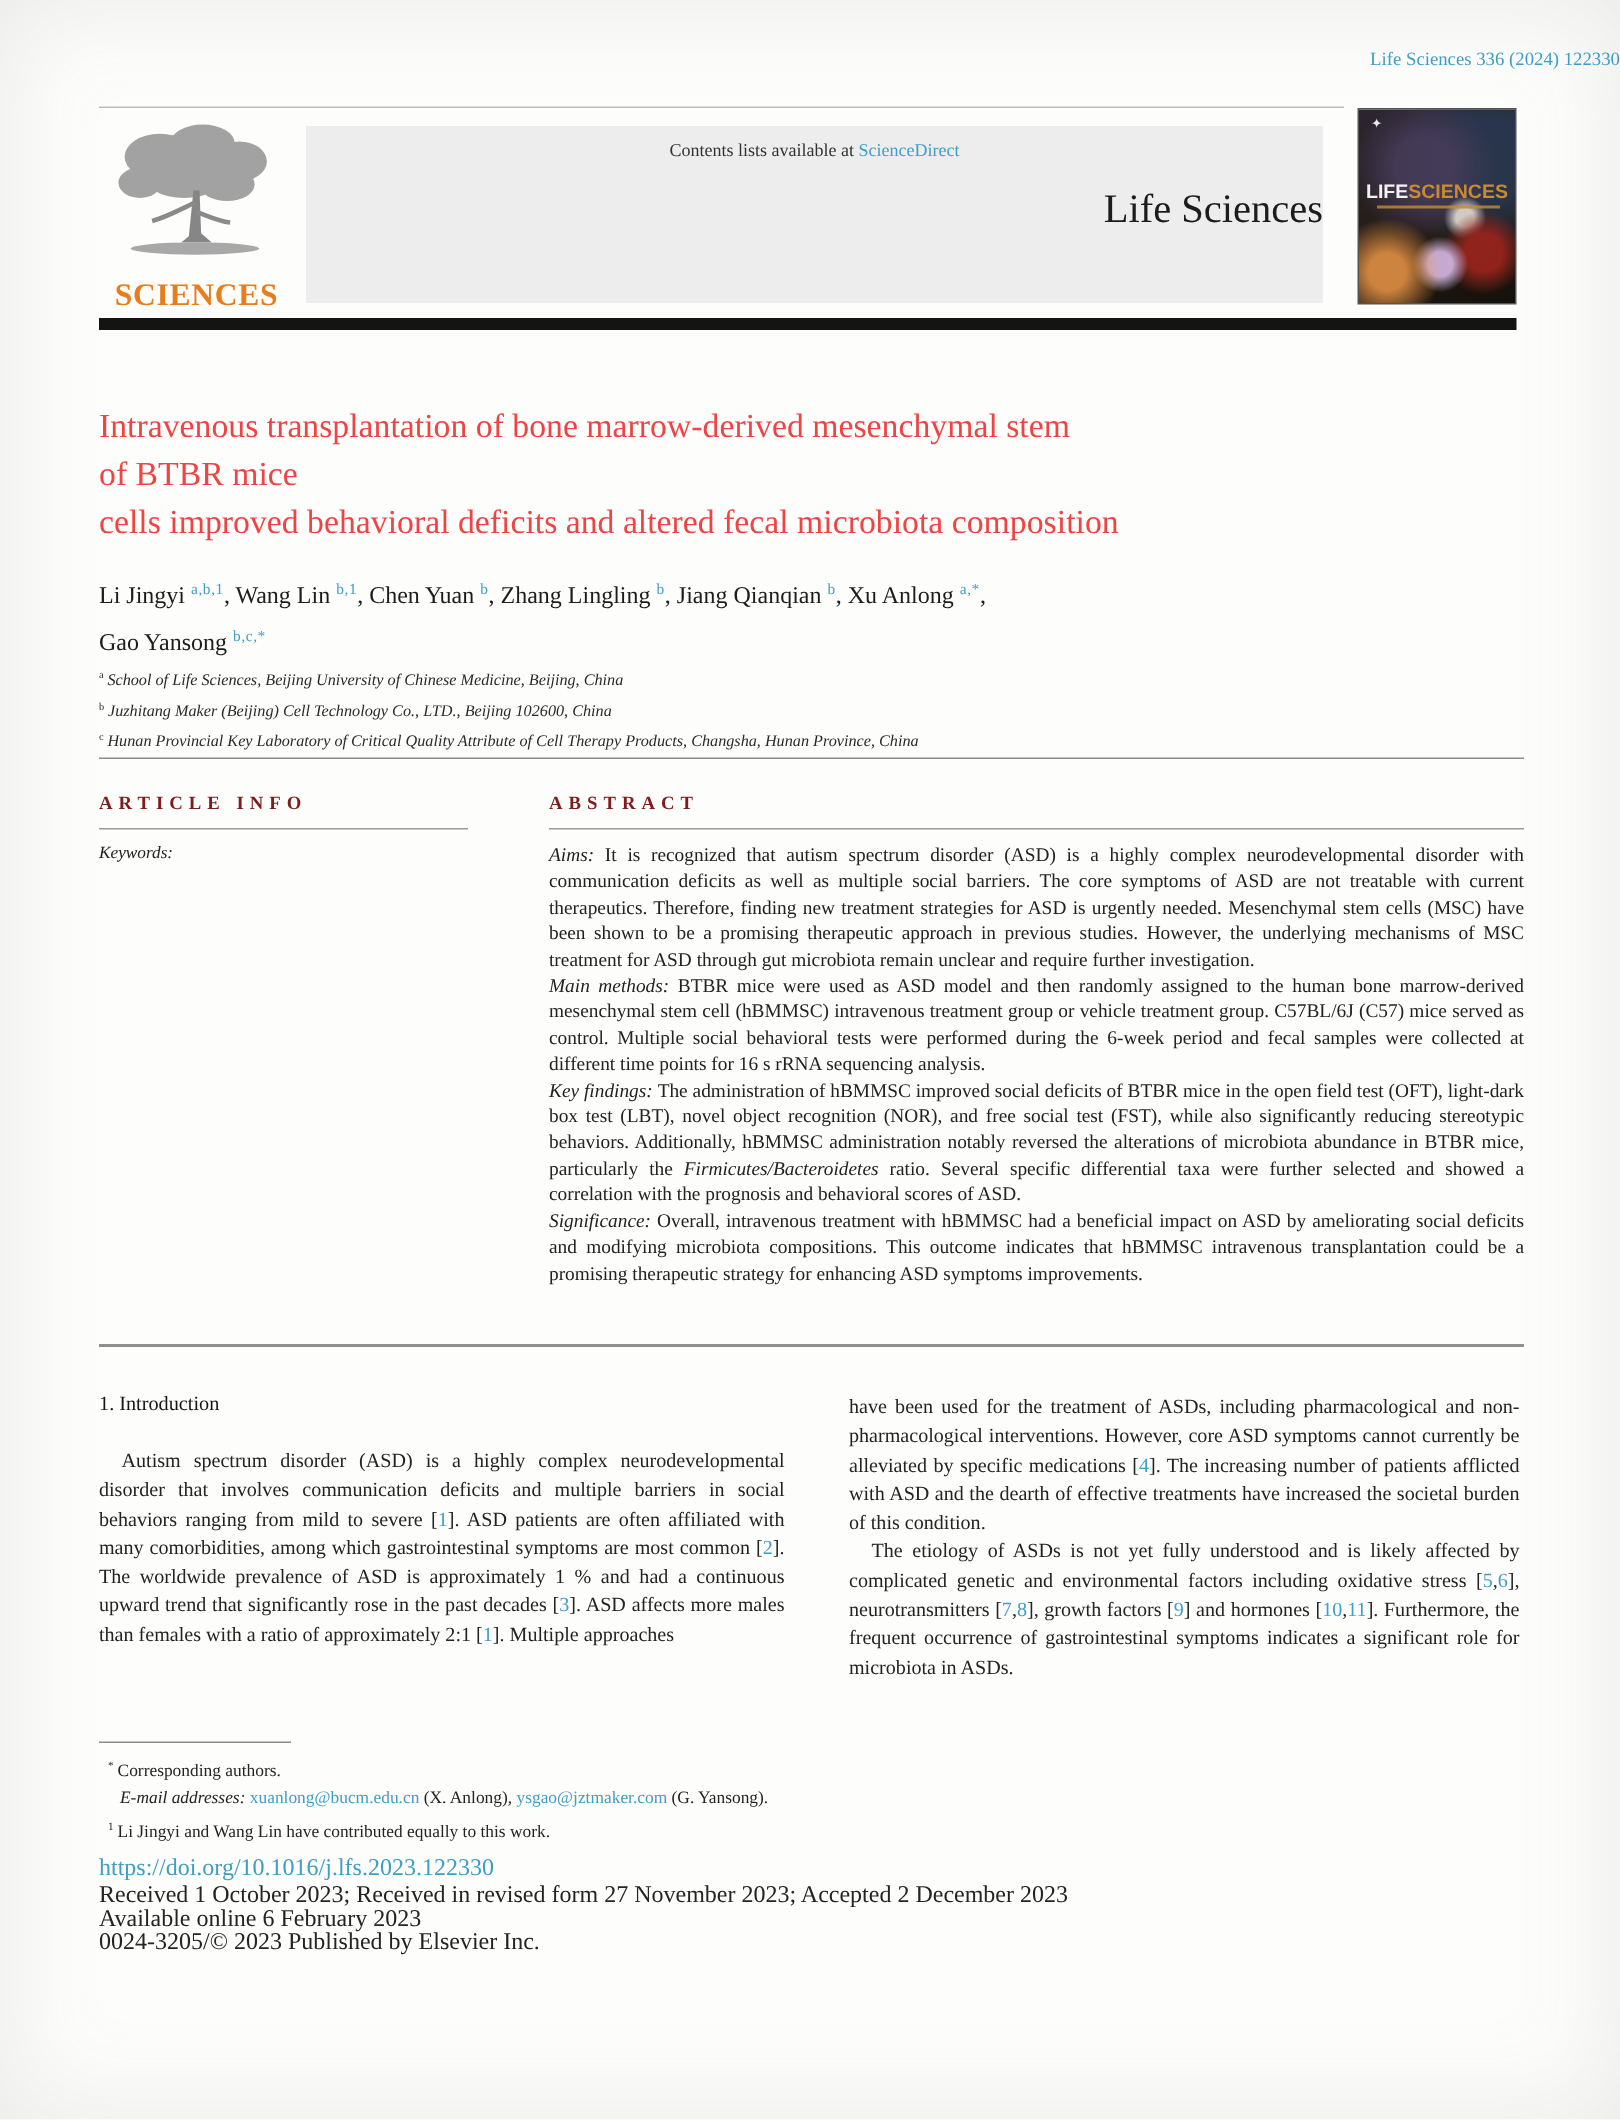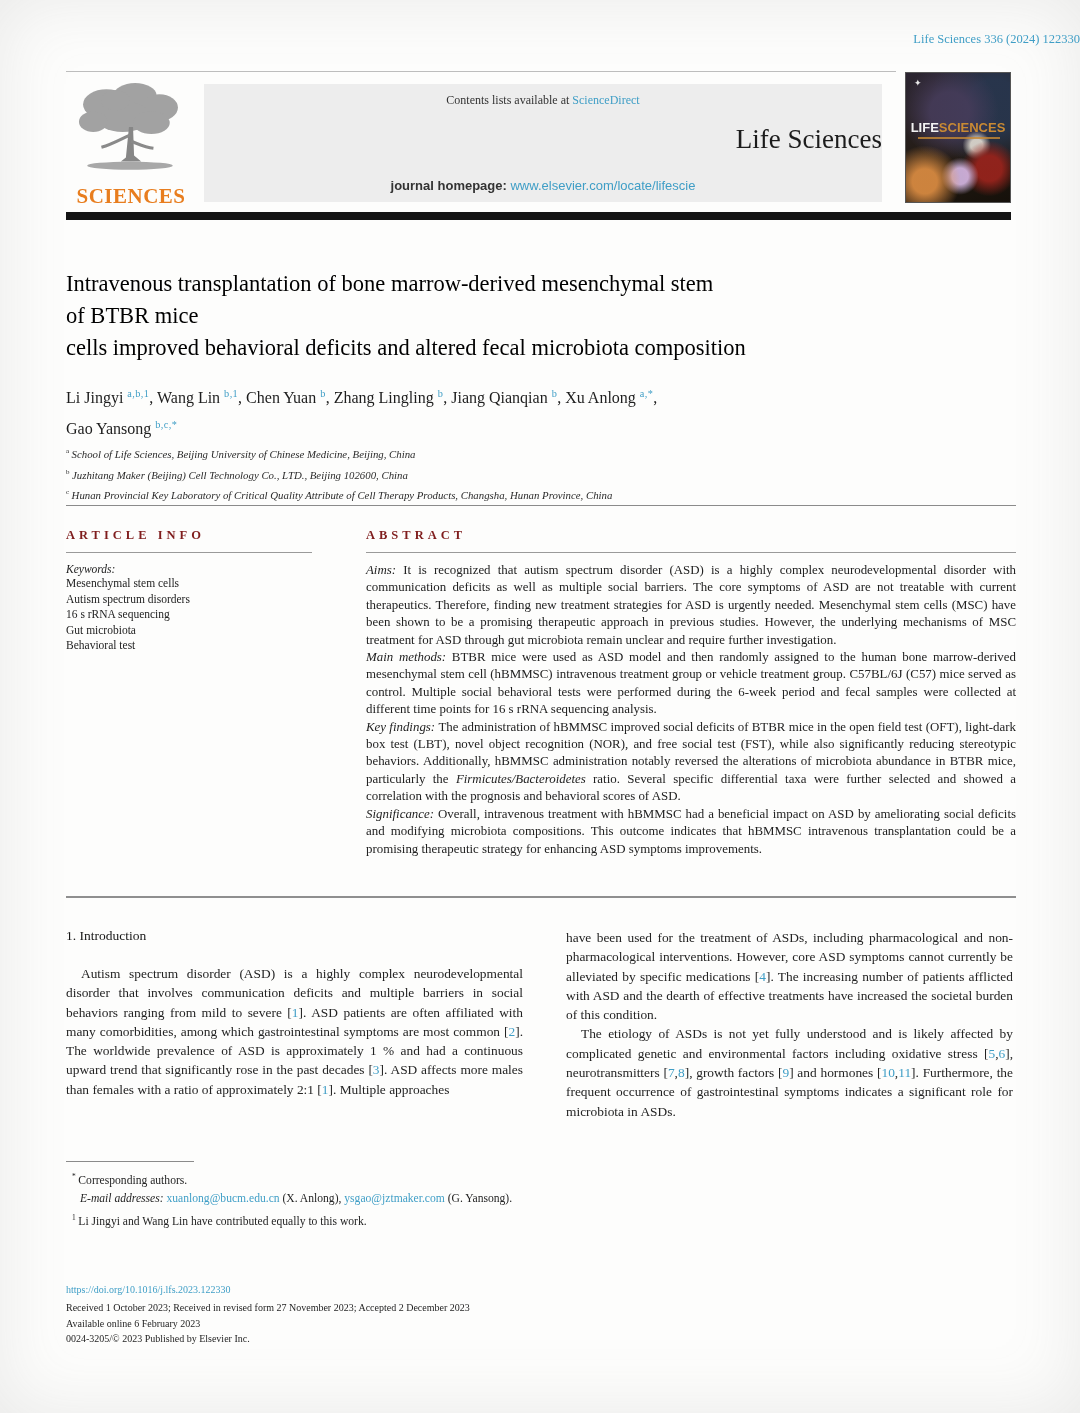--- a/index.html
+++ b/index.html
@@ -49,21 +49,21 @@
     border:1px solid #555;}
   .cover-emblem{position:absolute;left:8px;top:6px;color:#e9e9e9;font-size:9px;line-height:9px;
     font-family:"DejaVu Sans",sans-serif;}
   .cover-title{position:absolute;left:0;top:47px;width:100%;text-align:center;
     font-family:"Liberation Sans","DejaVu Sans",sans-serif;font-weight:700;font-size:13px;letter-spacing:0;}
   .cover-title .cw{color:#f2f2f2;}
   .cover-title .co{color:var(--cover-orange);}
   .cover-strip{position:absolute;left:12px;top:64px;width:82px;height:2px;background:rgba(200,138,51,.8);}
   .black-bar{position:absolute;left:66px;top:212px;width:945px;height:8px;background:var(--bar);}
   
-  .title{position:absolute;left:66px;top:268px;width:950px;font-size:22.5px;line-height:32px;color:#000000;}
+  .title{position:absolute;left:66px;top:268px;width:950px;font-size:22.5px;line-height:32px;color:#ef4444;}
   .authors{position:absolute;left:66px;top:380px;width:950px;font-size:16px;line-height:27px;color:#1d1d1d;}
   .affils{position:absolute;left:66px;top:442px;width:950px;font-size:10.8px;line-height:17px;font-style:italic;color:#2a2a2a;}
   .affils .sup{font-style:normal;}
   .rule-full{position:absolute;left:66px;width:950px;height:1px;background:#8b8b8b;}
   .rule-1{top:505px;}
   .rule-2{top:896px;height:2px;background:#8f8f8f;}
   
   .col-info{position:absolute;left:66px;top:528px;width:280px;}
   .col-abs{position:absolute;left:366px;top:528px;width:650px;}
   .colhead{font-size:12.5px;letter-spacing:4px;font-weight:600;color:#7f1d1d;}
@@ -77,21 +77,21 @@
   .intro-left{position:absolute;left:66px;top:928px;width:457px;}
   .intro-left h2{font-size:13.5px;font-weight:400;color:#161616;margin:0 0 20px 0;}
   .intro-right{position:absolute;left:566px;top:928px;width:447px;}
   .body-par{font-size:13.4px;line-height:19.3px;text-align:justify;color:#232323;}
   .indent{text-indent:15px;}
   
   .fn-rule{position:absolute;left:66px;top:1161px;width:128px;height:1px;background:#8b8b8b;}
   .footnotes{position:absolute;left:66px;top:1168px;width:760px;font-size:11.6px;line-height:18.5px;color:#242424;}
   .footnotes .fn-indent{padding-left:14px;}
   .footnotes .fn-star{padding-left:6px;}
-  .footer{position:absolute;left:66px;top:1238px;width:800px;font-size:10px;line-height:15.8px;color:#242424;margin-top:44px;}
+  .footer{position:absolute;left:66px;top:1238px;width:800px;font-size:16px;line-height:15.8px;color:#242424;}
   .footer .doi{margin-bottom:2px;}
 </style>
 </head>
 <body>
 
 <div class="page">
 
   <div class="journal-ref">Life Sciences 336 (2024) 122330</div>
   <div class="header-topline"></div>
 
@@ -109,21 +109,20 @@
       <path d="M58 46 L55 76 L50 80 L70 80 L63 74 L62 46 Z" fill="#868686"></path>
       <path d="M59 54 C50 58 42 63 31 66 M60 60 C68 63 74 66 82 67" stroke="#8a8a8a" stroke-width="3" fill="none"></path>
       <ellipse cx="59" cy="84" rx="42" ry="4" fill="#a8a8a8"></ellipse>
     </svg>
     <div class="elsevier-word">SCIENCES</div>
   </div>
 
   <div class="header-box">
     <div class="contents-line"><span>Contents lists available at </span><span class="lk">ScienceDirect</span></div>
     <div class="jtitle">Life Sciences</div>
-    <div class="homepage-line"><span>journal homepage: </span><span class="lk">www.elsevier.com/locate/lifescie</span></div>
   </div>
 
   <div class="cover">
     <div class="cover-emblem">✦</div>
     <div class="cover-title"><span class="cw">LIFE</span><span class="co">SCIENCES</span></div>
     <div class="cover-strip"></div>
   </div>
 
   <div class="black-bar"></div>
 
@@ -143,27 +142,20 @@
     <div><span class="sup">b </span><span>Juzhitang Maker (Beijing) Cell Technology Co., LTD., Beijing 102600, China</span></div>
     <div><span class="sup">c </span><span>Hunan Provincial Key Laboratory of Critical Quality Attribute of Cell Therapy Products, Changsha, Hunan Province, China</span></div>
   </div>
 
   <div class="rule-full rule-1"></div>
 
   <div class="col-info">
     <div class="colhead">ARTICLE INFO</div>
     <div class="rule-sub narrow"></div>
     <div class="kw-label">Keywords:</div>
-    <div class="kw-list">
-        <div>Mesenchymal stem cells</div>
-        <div>Autism spectrum disorders</div>
-        <div>16 s rRNA sequencing</div>
-        <div>Gut microbiota</div>
-        <div>Behavioral test</div>
-      </div>
   </div>
 
   <div class="col-abs">
     <div class="colhead">ABSTRACT</div>
     <div class="rule-sub"></div>
     <div class="abs-body">
       <p><span class="it">Aims: </span><span>It is recognized that autism spectrum disorder (ASD) is a highly complex neurodevelopmental disorder with communication deficits as well as multiple social barriers. The core symptoms of ASD are not treatable with current therapeutics. Therefore, finding new treatment strategies for ASD is urgently needed. Mesenchymal stem cells (MSC) have been shown to be a promising therapeutic approach in previous studies. However, the underlying mechanisms of MSC treatment for ASD through gut microbiota remain unclear and require further investigation.</span></p>
       <p><span class="it">Main methods: </span><span>BTBR mice were used as ASD model and then randomly assigned to the human bone marrow-derived mesenchymal stem cell (hBMMSC) intravenous treatment group or vehicle treatment group. C57BL/6J (C57) mice served as control. Multiple social behavioral tests were performed during the 6-week period and fecal samples were collected at different time points for 16 s rRNA sequencing analysis.</span></p>
       <p><span class="it">Key findings: </span><span>The administration of hBMMSC improved social deficits of BTBR mice in the open field test (OFT), light-dark box test (LBT), novel object recognition (NOR), and free social test (FST), while also significantly reducing stereotypic behaviors. Additionally, hBMMSC administration notably reversed the alterations of microbiota abundance in BTBR mice, particularly the </span><span class="it">Firmicutes/Bacteroidetes</span><span> ratio. Several specific differential taxa were further selected and showed a correlation with the prognosis and behavioral scores of ASD.</span></p>
       <p><span class="it">Significance: </span><span>Overall, intravenous treatment with hBMMSC had a beneficial impact on ASD by ameliorating social deficits and modifying microbiota compositions. This outcome indicates that hBMMSC intravenous transplantation could be a promising therapeutic strategy for enhancing ASD symptoms improvements.</span></p>

